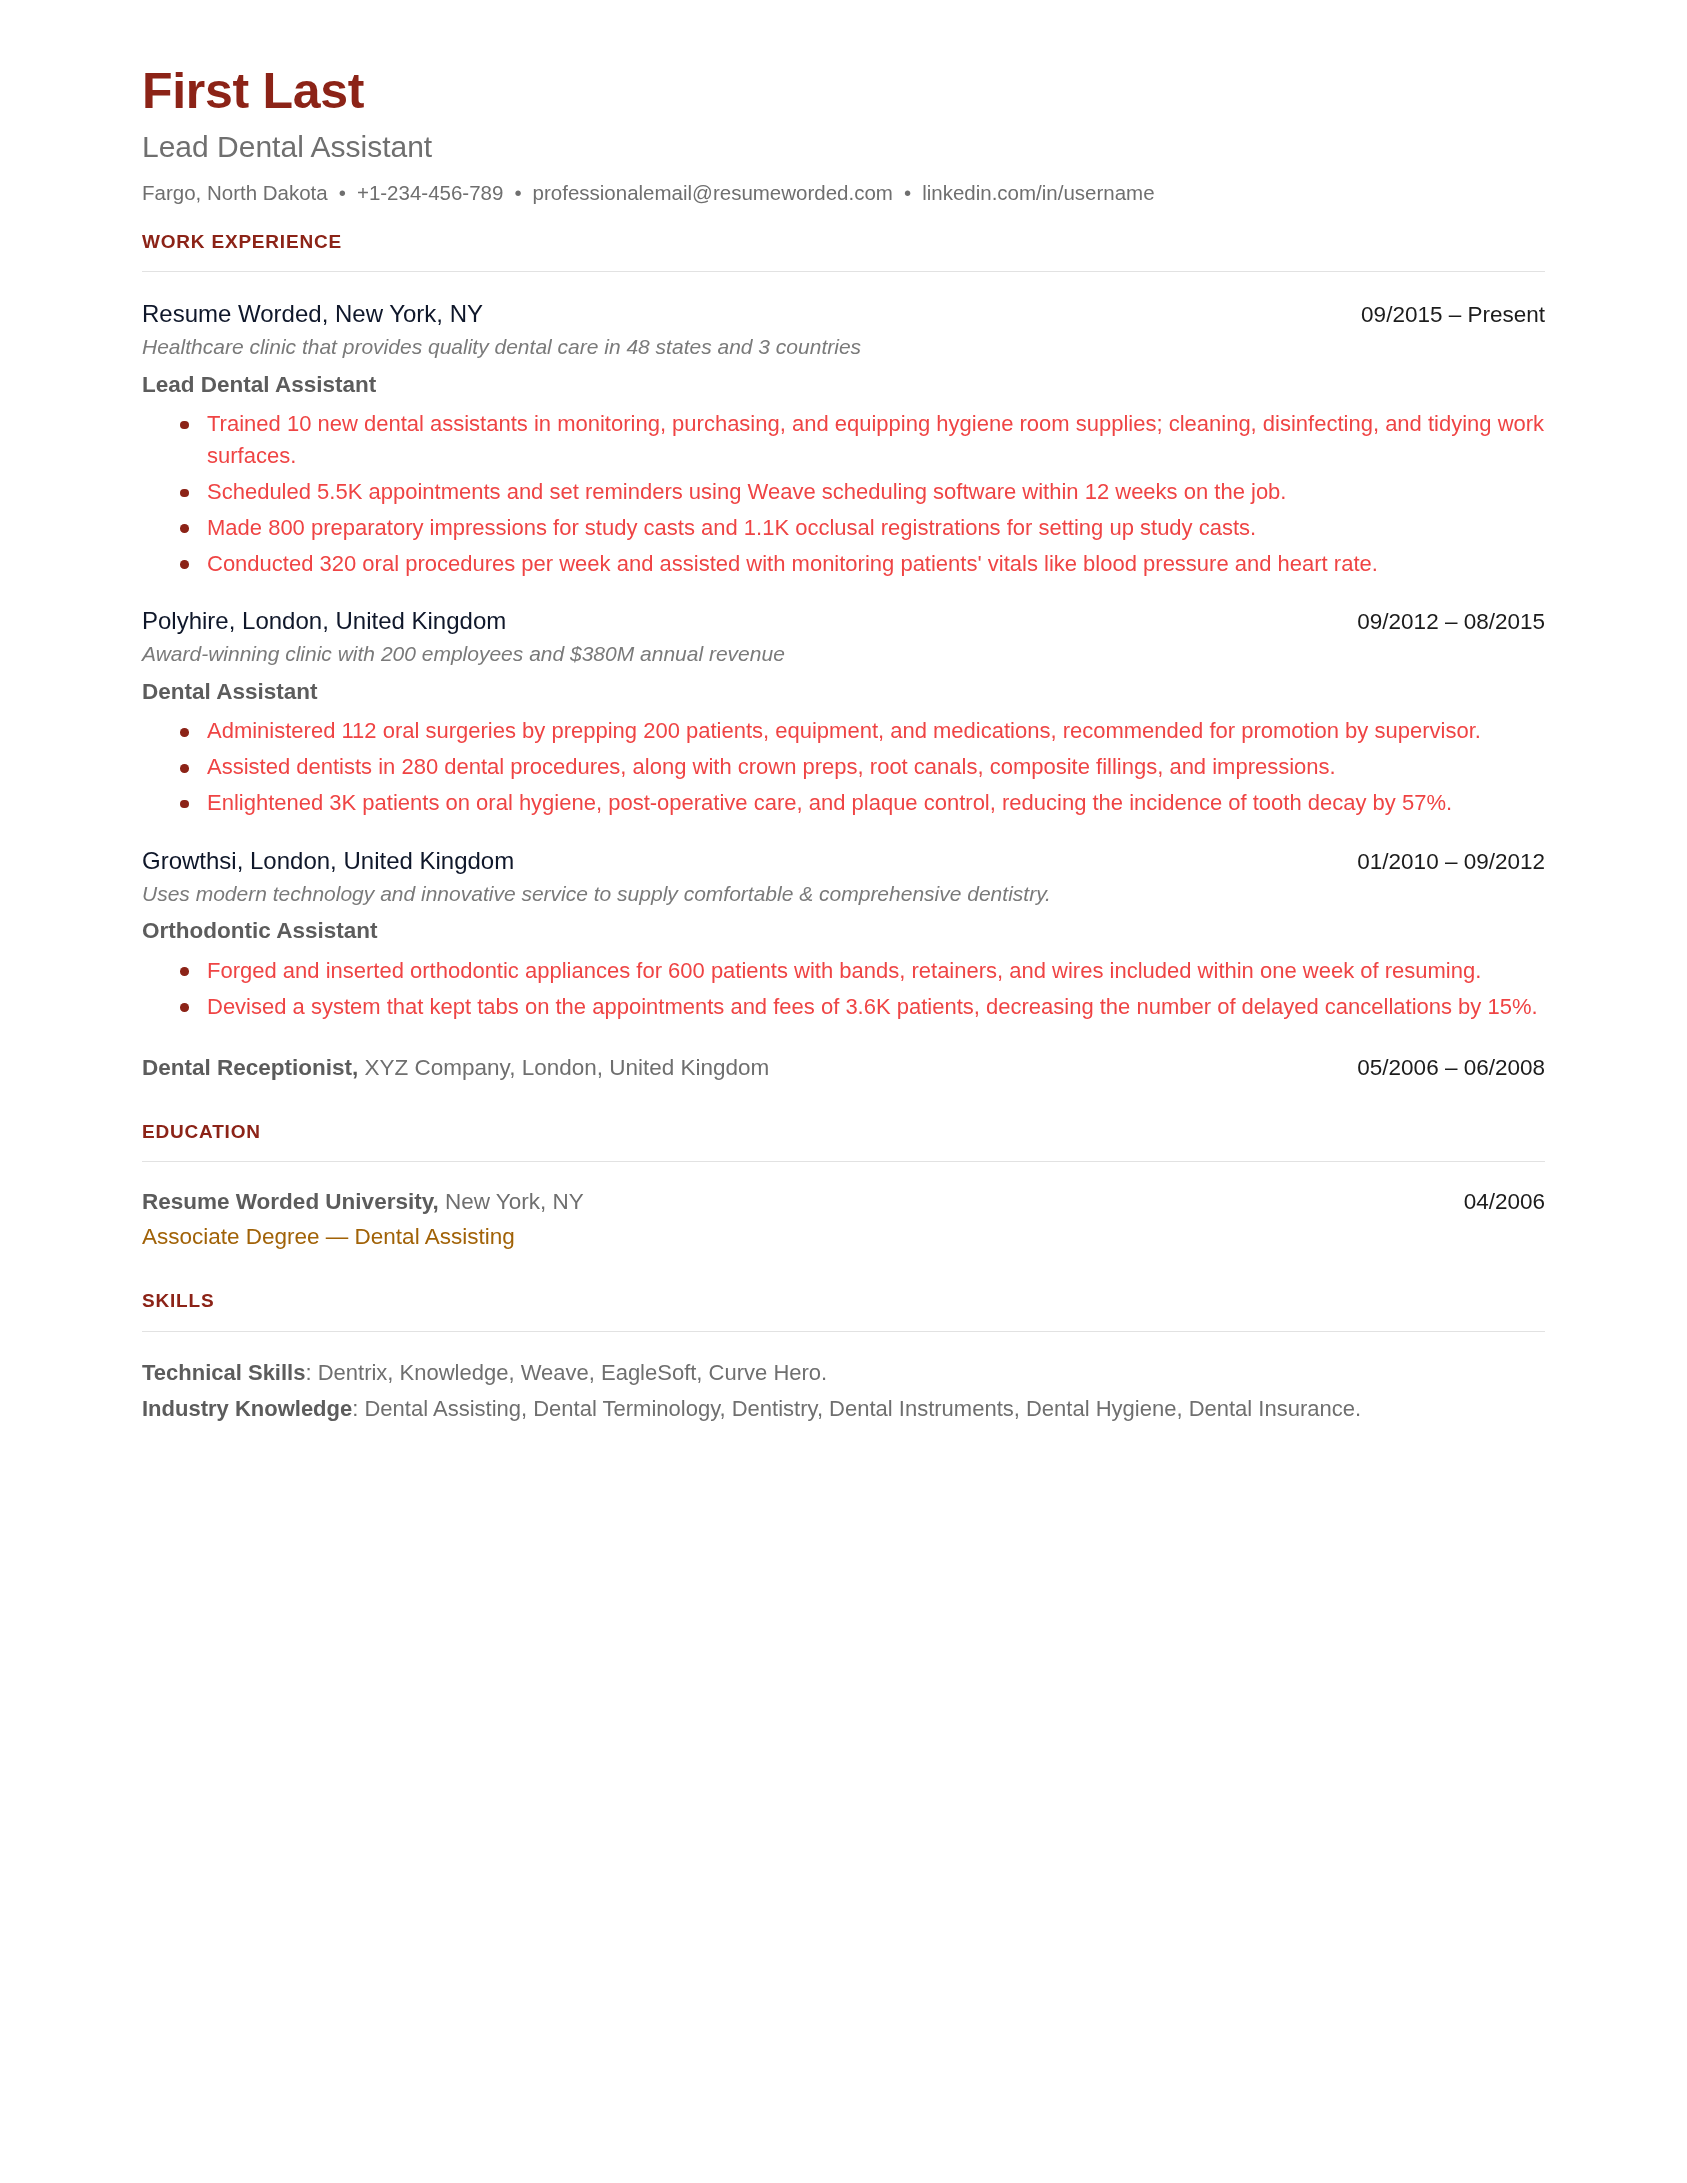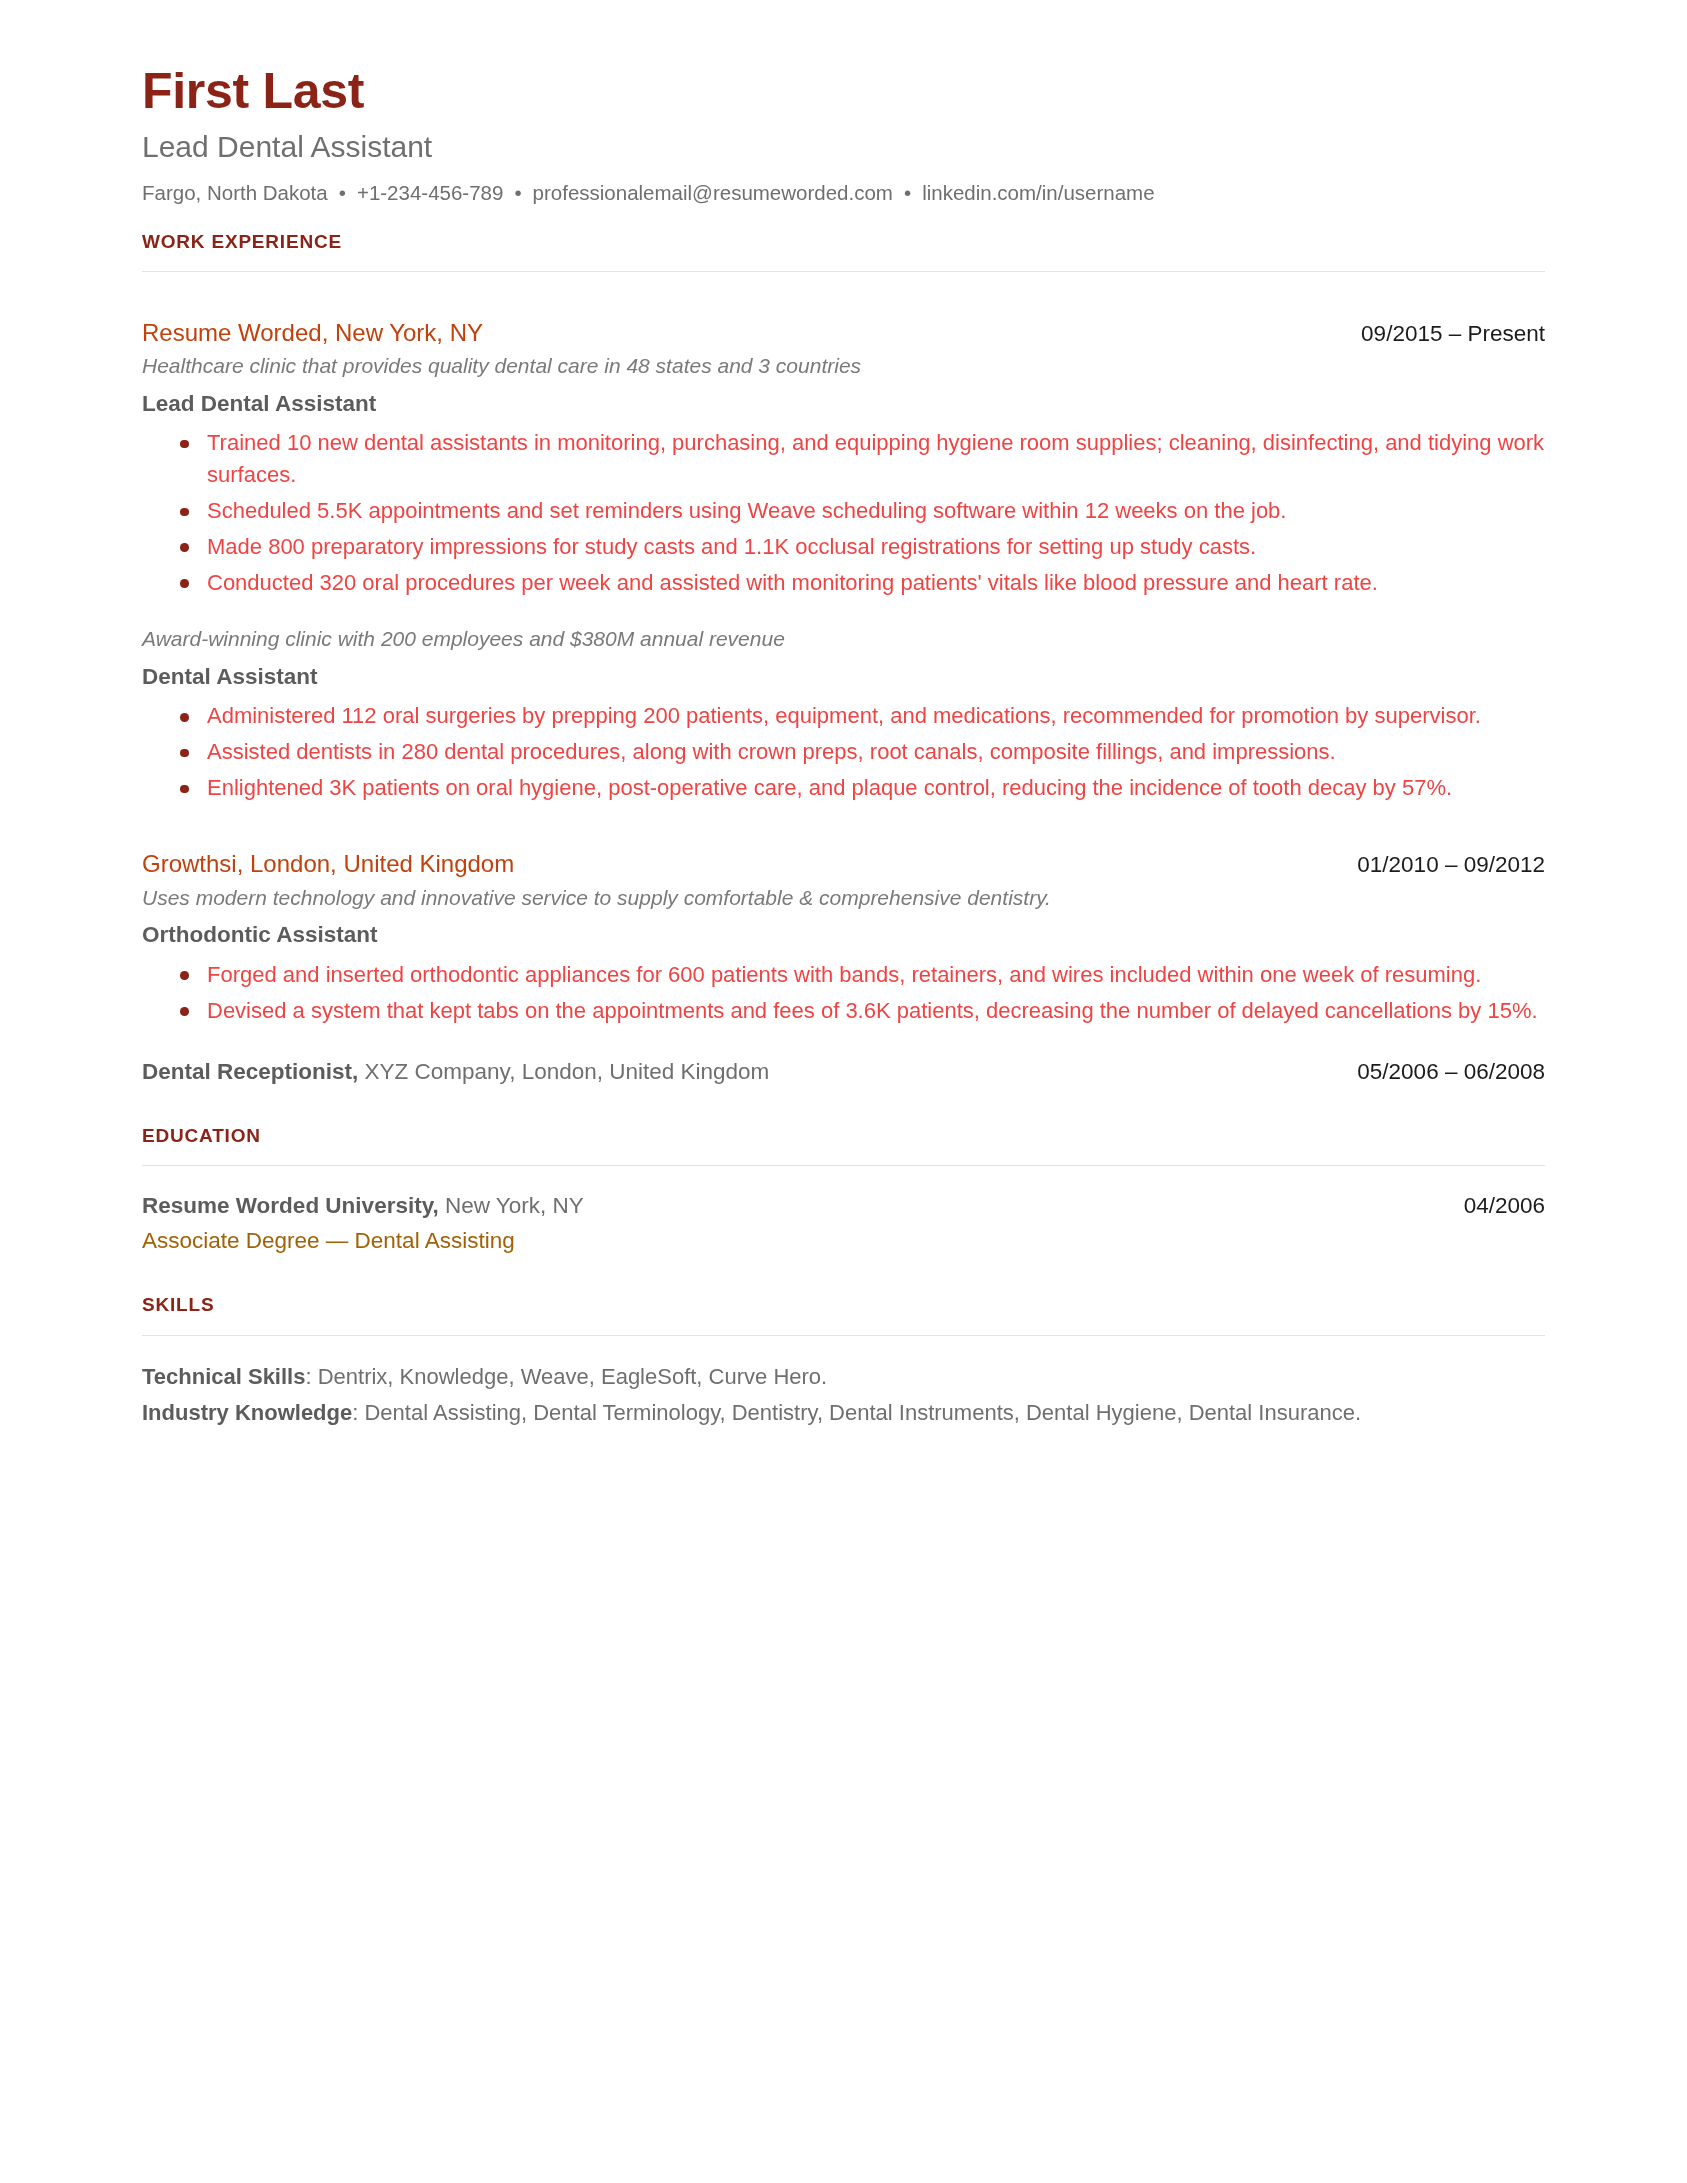--- a/index.html
+++ b/index.html
@@ -65,24 +65,23 @@
   .entry {
     margin-top: 26.5px;
   }
   .entry-top {
     display: flex;
     justify-content: space-between;
     align-items: baseline;
   }
   .org {
     font-size: 24px;
-    color: #c2410c;
+    color: #0f172a;
     font-weight: 400;
     line-height: 1.25;
-    margin-top: 19px;
   }
   .dates {
     font-size: 22.5px;
     color: #1c1c1c;
     font-weight: 400;
     white-space: nowrap;
     line-height: 1.25;
     padding-left: 20px;
   }
   .org-desc {
@@ -210,20 +209,24 @@
       <div class="role">Lead Dental Assistant</div>
       <ul class="bullets">
         <li><span class="dot"></span><span>Trained 10 new dental assistants in monitoring, purchasing, and equipping hygiene room supplies; cleaning, disinfecting, and tidying work surfaces.</span></li>
         <li><span class="dot"></span><span>Scheduled 5.5K appointments and set reminders using Weave scheduling software within 12 weeks on the job.</span></li>
         <li><span class="dot"></span><span>Made 800 preparatory impressions for study casts and 1.1K occlusal registrations for setting up study casts.</span></li>
         <li><span class="dot"></span><span>Conducted 320 oral procedures per week and assisted with monitoring patients' vitals like blood pressure and heart rate.</span></li>
       </ul>
     </div>
 
     <div class="entry">
+      <div class="entry-top">
+        <div class="org">Polyhire, London, United Kingdom</div>
+        <div class="dates">09/2012 – 08/2015</div>
+      </div>
       <div class="org-desc">Award-winning clinic with 200 employees and $380M annual revenue</div>
       <div class="role">Dental Assistant</div>
       <ul class="bullets">
         <li><span class="dot"></span><span>Administered 112 oral surgeries by prepping 200 patients, equipment, and medications, recommended for promotion by supervisor.</span></li>
         <li><span class="dot"></span><span>Assisted dentists in 280 dental procedures, along with crown preps, root canals, composite fillings, and impressions.</span></li>
         <li><span class="dot"></span><span>Enlightened 3K patients on oral hygiene, post-operative care, and plaque control, reducing the incidence of tooth decay by 57%.</span></li>
       </ul>
     </div>
 
     <div class="entry">

